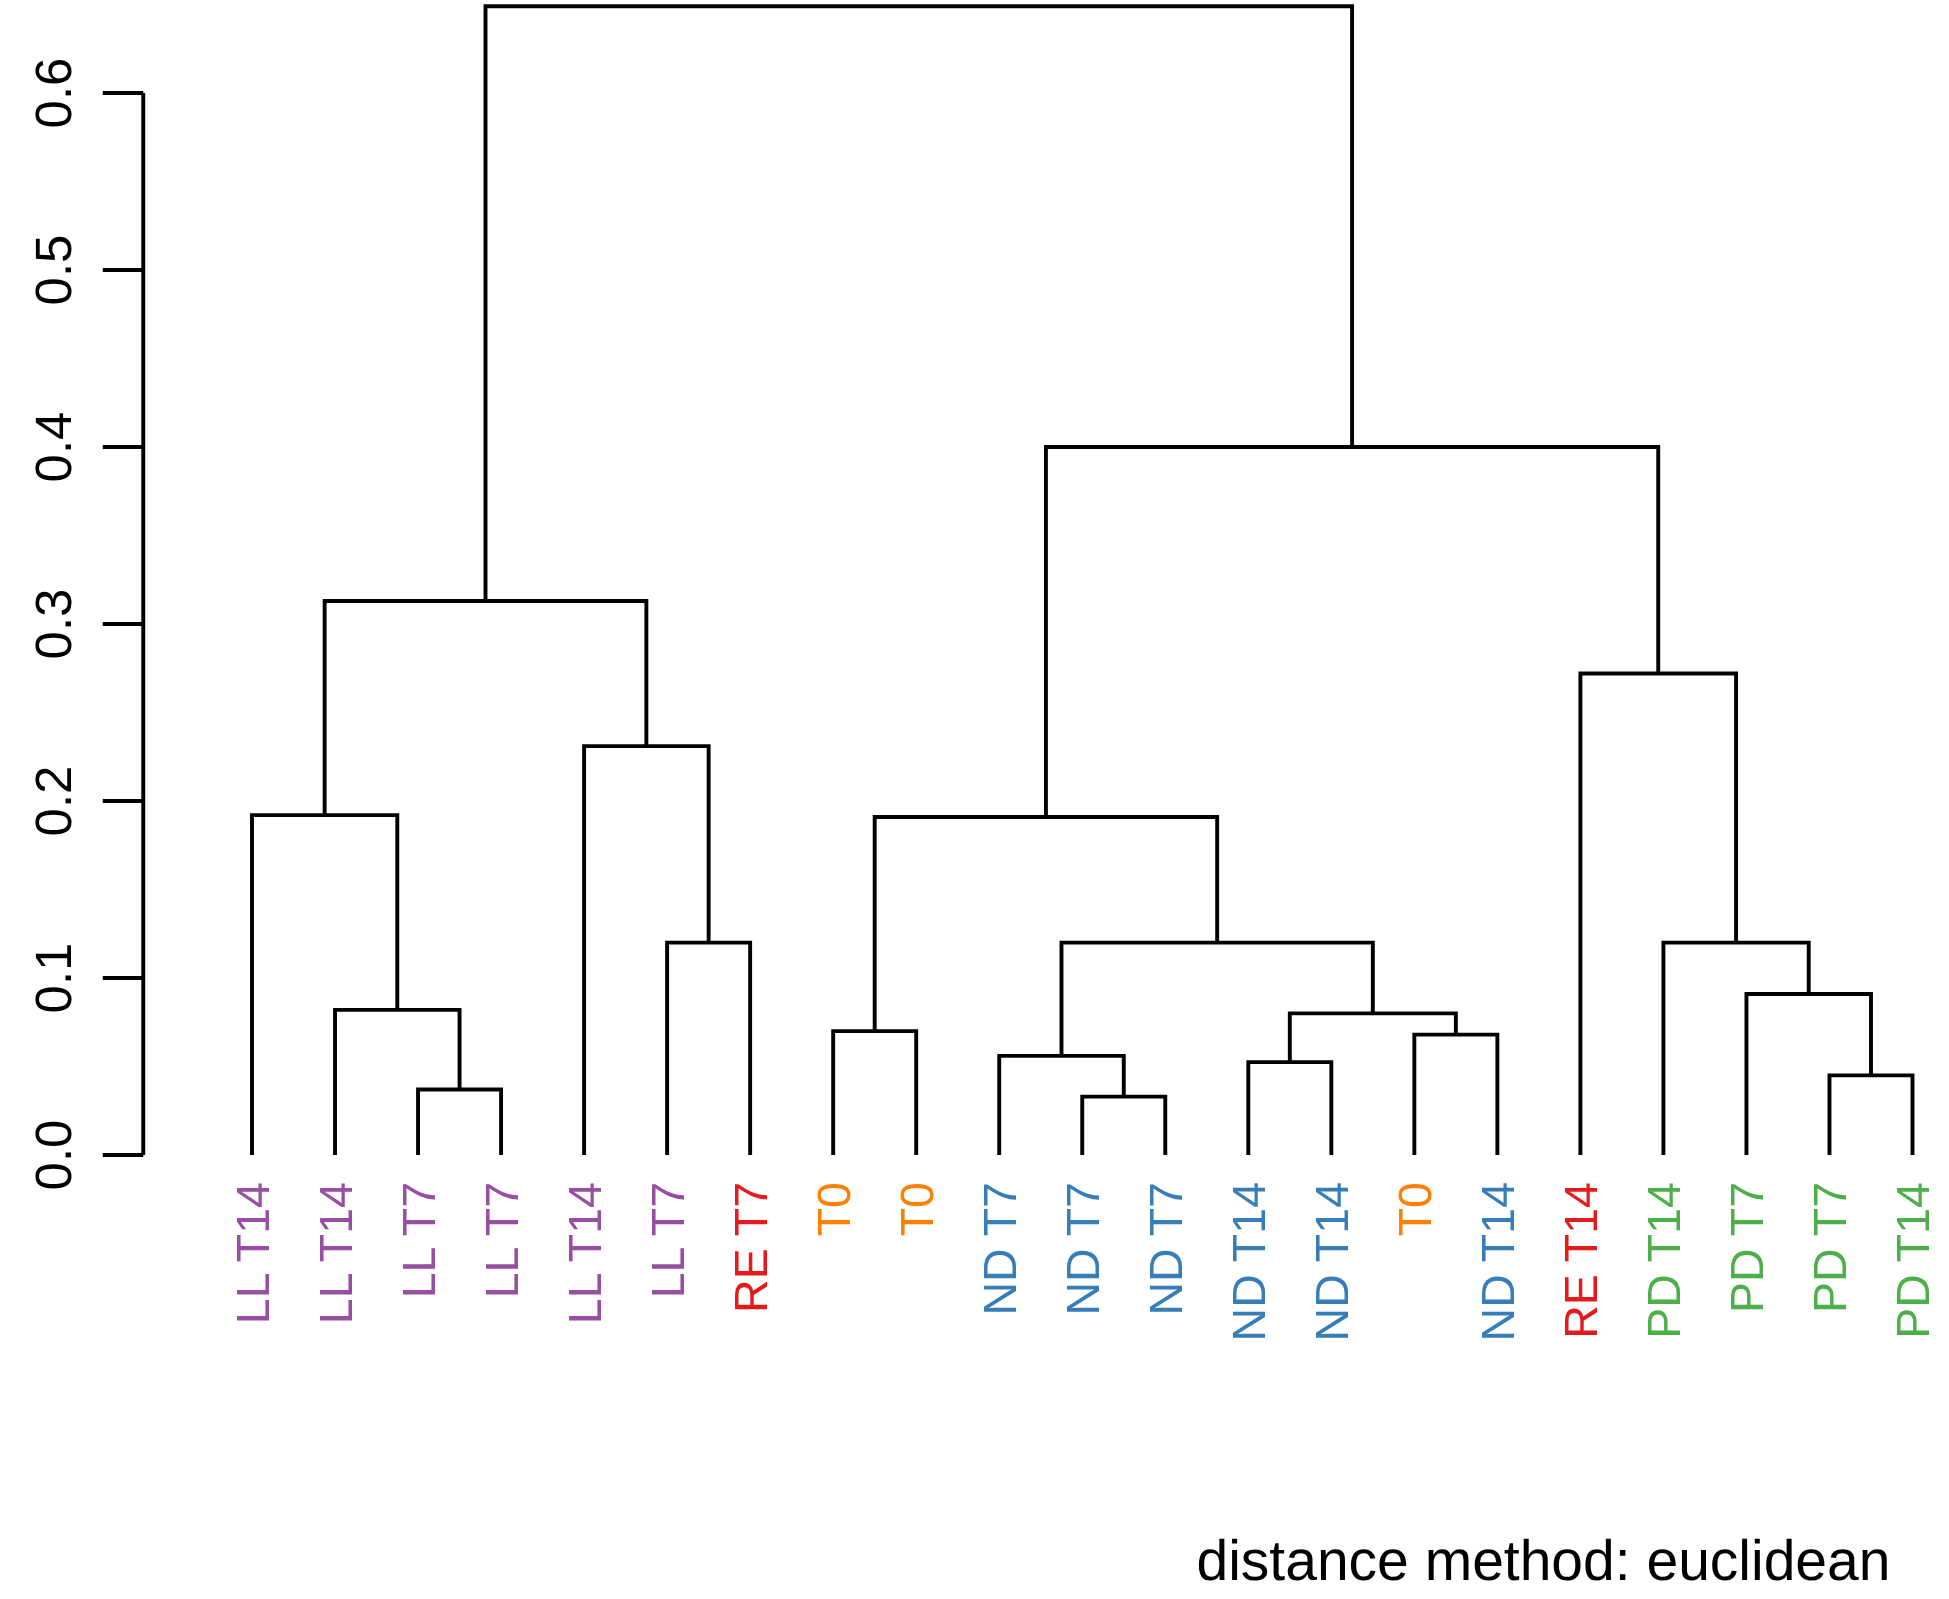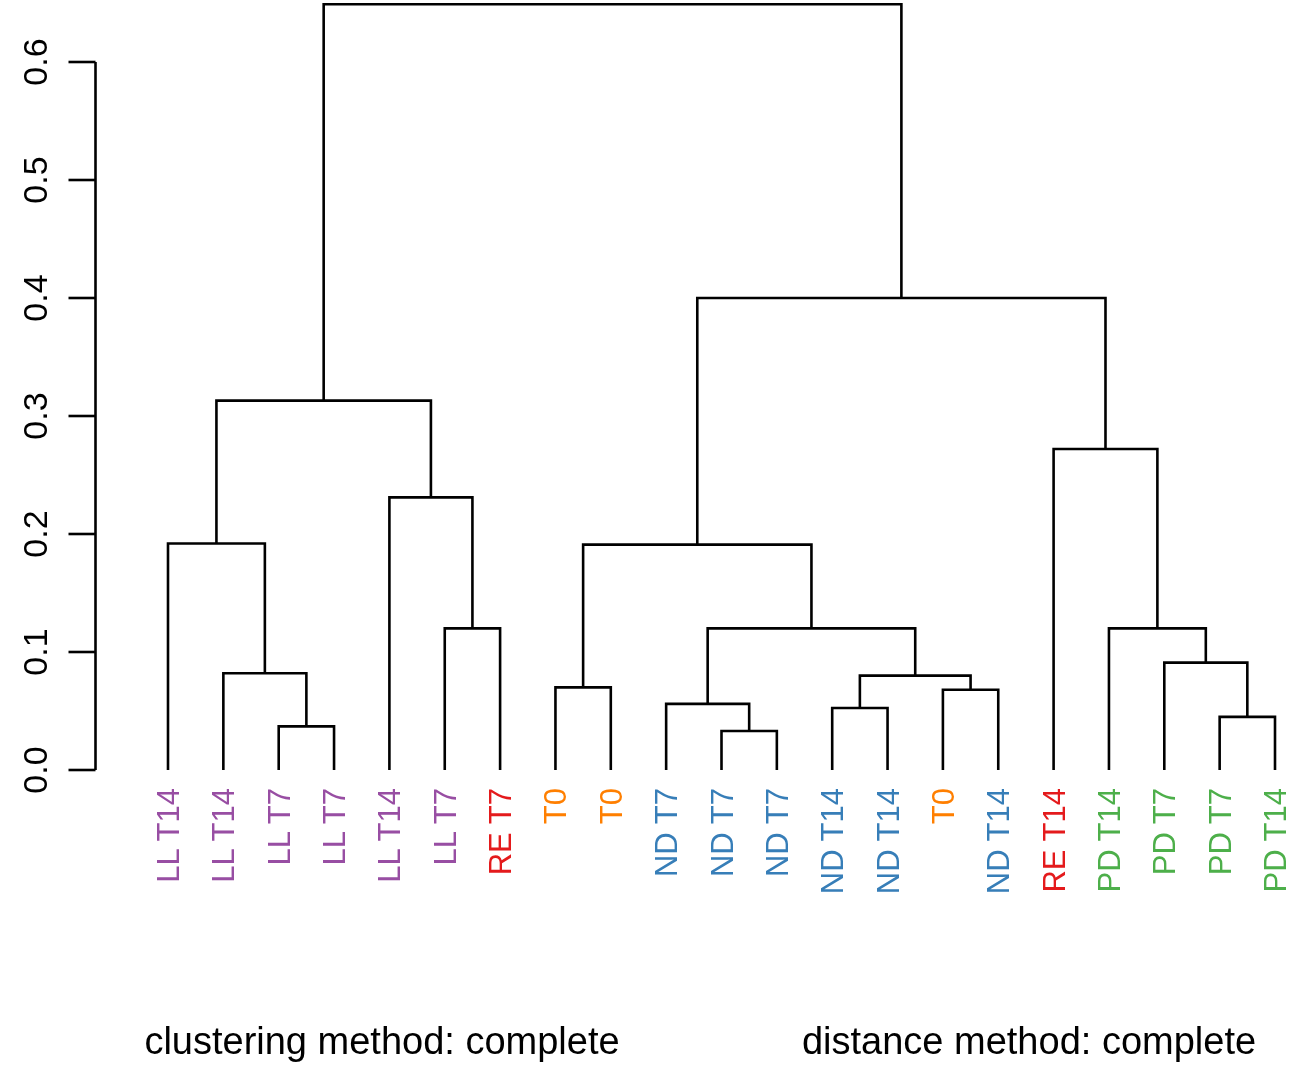--- a/index.html
+++ b/index.html
@@ -77,15 +77,14 @@
       <text transform="translate(843.2,788) rotate(-90)" text-anchor="end" font-size="31" font-family="&quot;Liberation Sans&quot;, sans-serif" fill="#377EB8">ND T14</text>
       <text transform="translate(898.5500000000001,788) rotate(-90)" text-anchor="end" font-size="31" font-family="&quot;Liberation Sans&quot;, sans-serif" fill="#377EB8">ND T14</text>
       <text transform="translate(953.9,788) rotate(-90)" text-anchor="end" font-size="31" font-family="&quot;Liberation Sans&quot;, sans-serif" fill="#FF7F00">T0</text>
       <text transform="translate(1009.25,788) rotate(-90)" text-anchor="end" font-size="31" font-family="&quot;Liberation Sans&quot;, sans-serif" fill="#377EB8">ND T14</text>
       <text transform="translate(1064.6,788) rotate(-90)" text-anchor="end" font-size="31" font-family="&quot;Liberation Sans&quot;, sans-serif" fill="#E41A1C">RE T14</text>
       <text transform="translate(1119.95,788) rotate(-90)" text-anchor="end" font-size="31" font-family="&quot;Liberation Sans&quot;, sans-serif" fill="#4DAF4A">PD T14</text>
       <text transform="translate(1175.3000000000002,788) rotate(-90)" text-anchor="end" font-size="31" font-family="&quot;Liberation Sans&quot;, sans-serif" fill="#4DAF4A">PD T7</text>
       <text transform="translate(1230.65,788) rotate(-90)" text-anchor="end" font-size="31" font-family="&quot;Liberation Sans&quot;, sans-serif" fill="#4DAF4A">PD T7</text>
       <text transform="translate(1286,788) rotate(-90)" text-anchor="end" font-size="31" font-family="&quot;Liberation Sans&quot;, sans-serif" fill="#4DAF4A">PD T14</text>
     </svg>
-  <div class="caption" id="caption-clustering">clustering method: complete</div>
-  <div class="caption" id="caption-distance">distance method: complete</div>
+  <div class="caption" id="caption-distance">distance method: euclidean</div>
 </div>
 
 </body></html>

